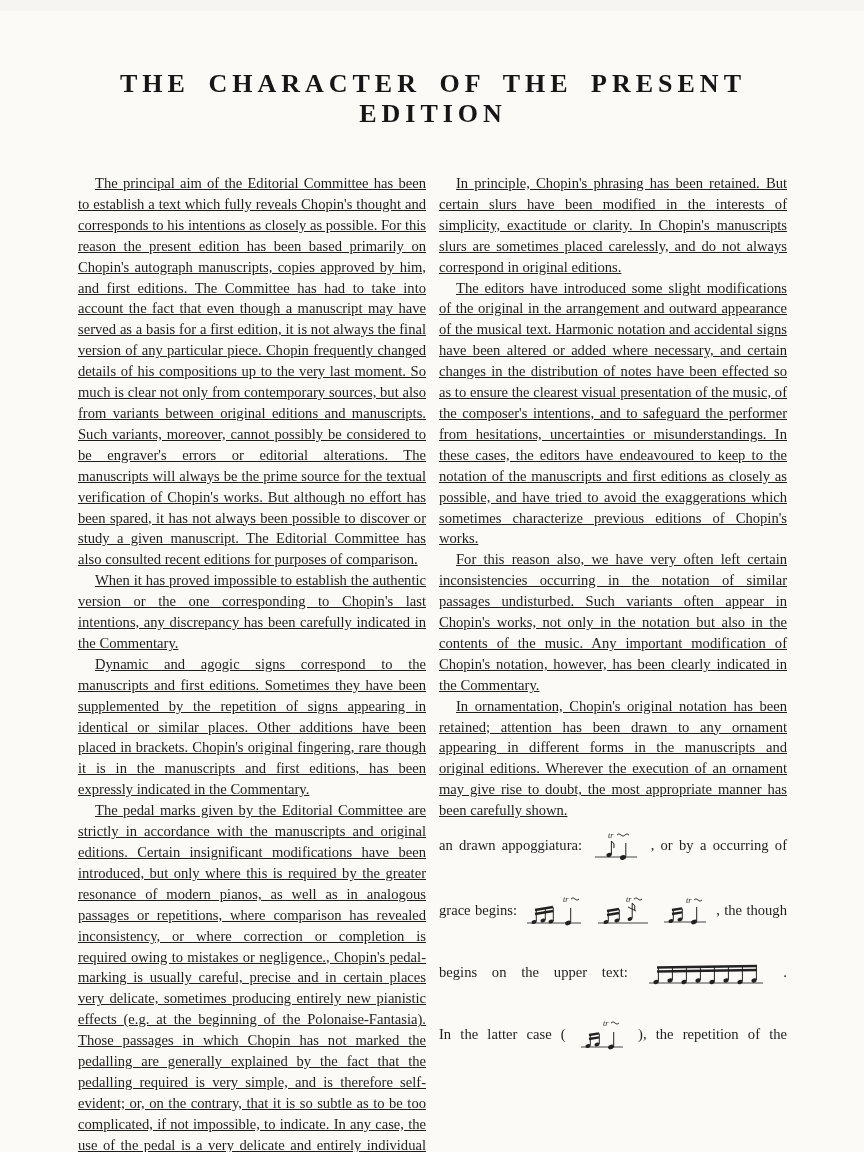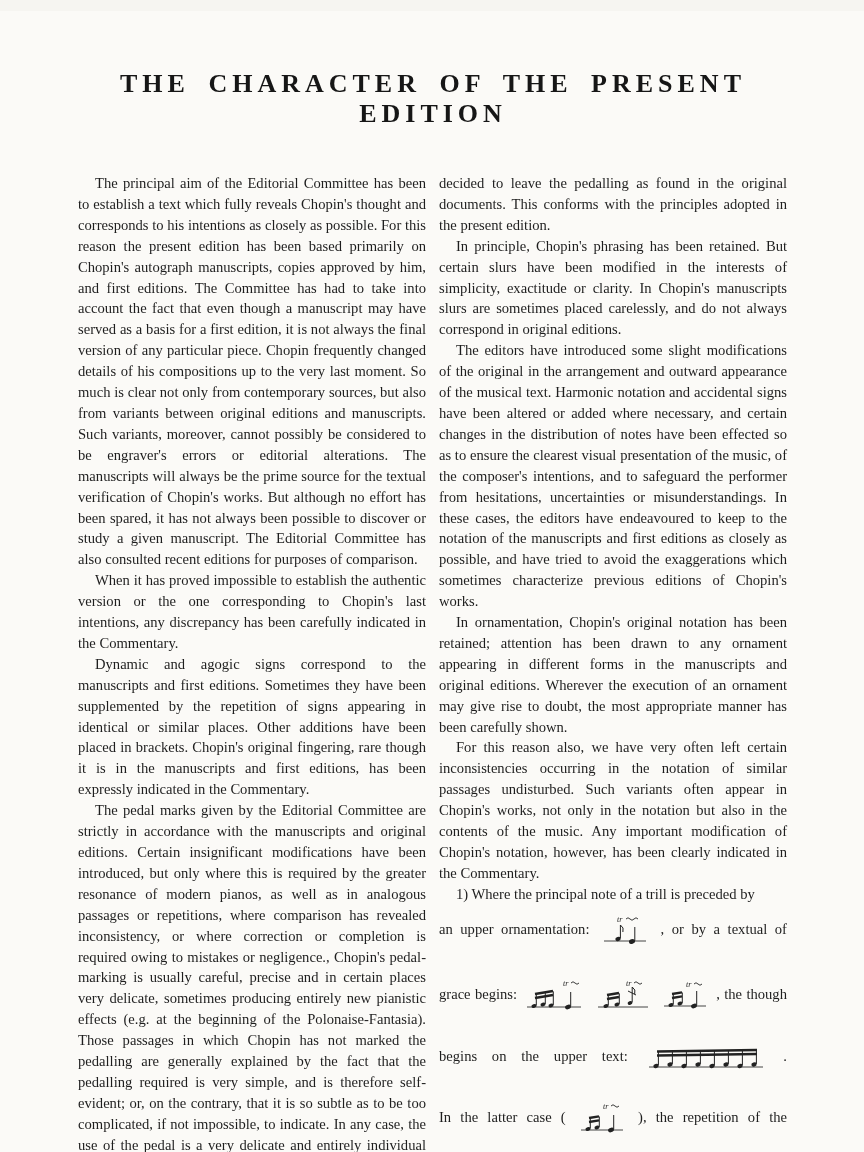--- a/index.html
+++ b/index.html
@@ -36,21 +36,21 @@
     flex:0 0 348px;
     font-size:14.6px;
     line-height:20.9px;
     text-align:justify;
     color:#1e1e1e;
   }
   .col p{
     margin:0;
     hyphens:none;
   }
-  .col p.indent{ text-indent:17px; }
+  .col p.indent{ text-indent:17px;text-decoration:underline; }
 
   
   .music-line{
     position:relative;
     margin:9px 0;
     text-align:justify;
     line-height:20.9px;
   }
   .music-line.just::after{
     content:"";
@@ -86,40 +86,38 @@
   <div class="columns">
 
     <div class="col">
       <p class="indent">The principal aim of the Editorial Committee has been to establish a text which fully reveals Chopin's thought and corresponds to his intentions as closely as possible. For this reason the present edition has been based primarily on Chopin's autograph manuscripts, copies approved by him, and first editions. The Committee has had to take into account the fact that even though a manuscript may have served as a basis for a first edition, it is not always the final version of any particular piece. Chopin frequently changed details of his compositions up to the very last moment. So much is clear not only from contemporary sources, but also from variants between original editions and manuscripts. Such variants, moreover, cannot possibly be considered to be engraver's errors or editorial alterations. The manuscripts will always be the prime source for the textual verification of Chopin's works. But although no effort has been spared, it has not always been possible to discover or study a given manuscript. The Editorial Committee has also consulted recent editions for purposes of comparison.</p>
       <p class="indent">When it has proved impossible to establish the authentic version or the one corresponding to Chopin's last intentions, any discrepancy has been carefully indicated in the Commentary.</p>
       <p class="indent">Dynamic and agogic signs correspond to the manuscripts and first editions. Sometimes they have been supplemented by the repetition of signs appearing in identical or similar places. Other additions have been placed in brackets. Chopin's original fingering, rare though it is in the manuscripts and first editions, has been expressly indicated in the Commentary.</p>
       <p class="indent">The pedal marks given by the Editorial Committee are strictly in accordance with the manuscripts and original editions. Certain insignificant modifications have been introduced, but only where this is required by the greater resonance of modern pianos, as well as in analogous passages or repetitions, where comparison has revealed inconsistency, or where correction or completion is required owing to mistakes or negligence., Chopin's pedal-marking is usually careful, precise and in certain places very delicate, sometimes producing entirely new pianistic effects (e.g. at the beginning of the Polonaise-Fantasia). Those passages in which Chopin has not marked the pedalling are generally explained by the fact that the pedalling required is very simple, and is therefore self-evident; or, on the contrary, that it is so subtle as to be too complicated, if not impossible, to indicate. In any case, the use of the pedal is a very delicate and entirely individual matter, depending on many factors, such as instrument, touch, tempo or acoustics of the room. For this reason, the Editorial Committee has</p>
     </div>
 
     <div class="col">
-      <p>decided to leave the pedalling as found in the original documents. This conforms with the principles adopted in the present edition.</p>
       <p class="indent">In principle, Chopin's phrasing has been retained. But certain slurs have been modified in the interests of simplicity, exactitude or clarity. In Chopin's manuscripts slurs are sometimes placed carelessly, and do not always correspond in original editions.</p>
       <p class="indent">The editors have introduced some slight modifications of the original in the arrangement and outward appearance of the musical text. Harmonic notation and accidental signs have been altered or added where necessary, and certain changes in the distribution of notes have been effected so as to ensure the clearest visual presentation of the music, of the composer's intentions, and to safeguard the performer from hesitations, uncertainties or misunderstandings. In these cases, the editors have endeavoured to keep to the notation of the manuscripts and first editions as closely as possible, and have tried to avoid the exaggerations which sometimes characterize previous editions of Chopin's works.</p>
+      <p class="indent">For this reason also, we have very often left certain inconsistencies occurring in the notation of similar passages undisturbed. Such variants often appear in Chopin's works, not only in the notation but also in the contents of the music. Any important modification of Chopin's notation, however, has been clearly indicated in the Commentary.</p>
       <p class="indent">In ornamentation, Chopin's original notation has been retained; attention has been drawn to any ornament appearing in different forms in the manuscripts and original editions. Wherever the execution of an ornament may give rise to doubt, the most appropriate manner has been carefully shown.</p>
-      <p class="indent">For this reason also, we have very often left certain inconsistencies occurring in the notation of similar passages undisturbed. Such variants often appear in Chopin's works, not only in the notation but also in the contents of the music. Any important modification of Chopin's notation, however, has been clearly indicated in the Commentary.</p>
-      <p class="indent">1) Where the principal note of a trill is preceded by</p>
-
-      <div class="music-line just">
-        <span>an upper ornamentation:</span>
+
+      <div class="music-line just">
+        <span>an drawn appoggiatura:</span>
         <svg class="mfig" width="48" height="34" viewBox="0 0 48 34">
           <text class="tr" x="16" y="8">tr</text>
           <path class="wave" d="M25 5 q2 -2.5 4 0 q2 2.5 4 0 q2 -2.5 4 0"></path>
           <line class="base" x1="3" y1="27" x2="45" y2="27"></line>
           <ellipse class="nh" cx="17" cy="25" rx="2.7" ry="2" transform="rotate(-18 17 25)"></ellipse>
           <line class="stem" x1="19.4" y1="24.4" x2="19.4" y2="11"></line>
           <path d="M19.4 11 q4 2.5 2.5 7" stroke-width="1"></path>
           <ellipse class="nh" cx="31" cy="27.5" rx="3.1" ry="2.3" transform="rotate(-18 31 27.5)"></ellipse>
           <line class="stem" x1="33.8" y1="26.8" x2="33.8" y2="13"></line>
         </svg>
-        <span>, or by a textual of</span>
+        <span>, or by a occurring of</span>
       </div>
 
       <div class="music-line just">
         <span>grace begins:</span>
         <svg class="mfig" width="58" height="36" viewBox="0 0 58 36">
           <text class="tr" x="38" y="8">tr</text>
           <path class="wave" d="M46 5 q2 -2.5 4 0 q2 2.5 4 0"></path>
           <line class="base" x1="2" y1="29" x2="56" y2="29"></line>
           <line class="beam" x1="10" y1="16" x2="28" y2="13"></line>
           <line class="beam" x1="10" y1="20" x2="28" y2="17"></line>

